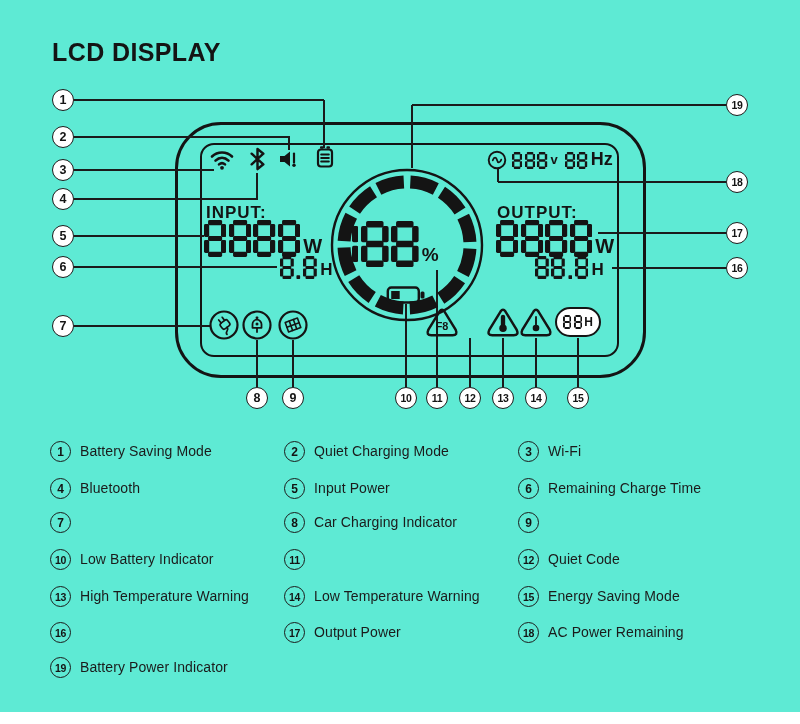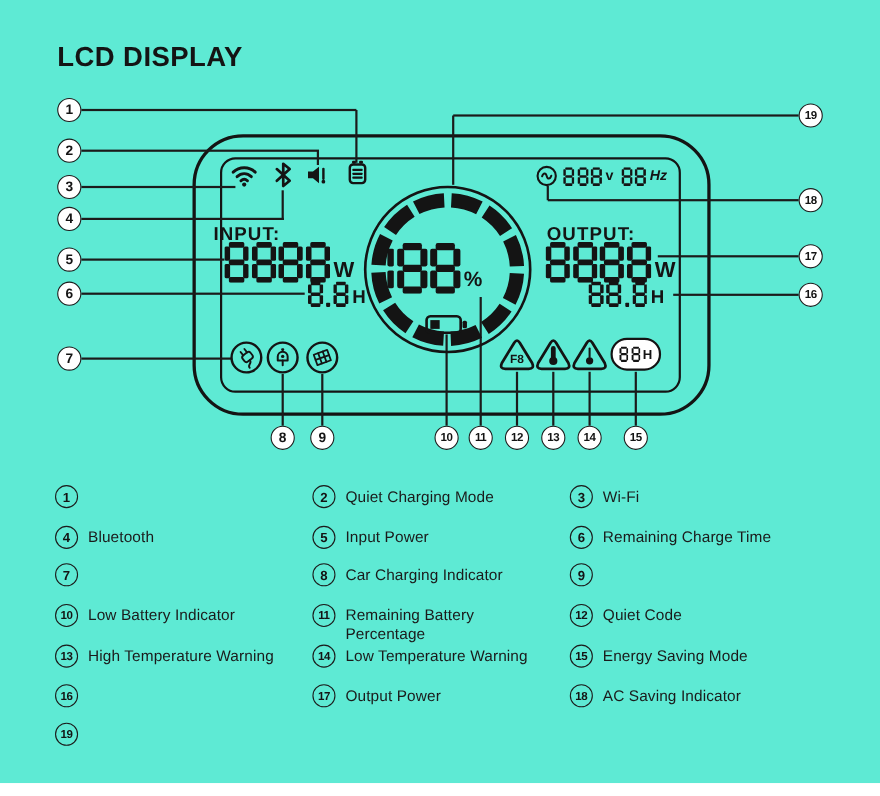--- a/index.html
+++ b/index.html
@@ -155,24 +155,24 @@
           <rect x="11" y="0" width="38" height="14" rx="4"></rect>
           <rect x="46" y="11" width="14" height="35" rx="4"></rect>
           <rect x="46" y="54" width="14" height="35" rx="4"></rect>
           <rect x="11" y="86" width="38" height="14" rx="4"></rect>
           <rect x="0" y="54" width="14" height="35" rx="4"></rect>
           <rect x="0" y="11" width="14" height="35" rx="4"></rect>
           <rect x="11" y="43" width="38" height="14" rx="4"></rect>
         </svg>
       </span>
 
-    <span class="unit" style="font-size:13px;font-style:italic;">Hz</span>
-  </div>
-
-  <div class="io" style="left:194px;top:203px;">INPUT:</div>
+    <span class="unit" style="font-size:18px;">Hz</span>
+  </div>
+
+  <div class="io" style="left:206px;top:203px;">INPUT:</div>
   <div class="num-row" style="left:204px;top:220px;">
     <span class="seg">
         <svg viewBox="0 0 60 100" style="height:37px;width:22.2px">
           <rect x="11" y="0" width="38" height="14" rx="4"></rect>
           <rect x="46" y="11" width="14" height="35" rx="4"></rect>
           <rect x="46" y="54" width="14" height="35" rx="4"></rect>
           <rect x="11" y="86" width="38" height="14" rx="4"></rect>
           <rect x="0" y="54" width="14" height="35" rx="4"></rect>
           <rect x="0" y="11" width="14" height="35" rx="4"></rect>
           <rect x="11" y="43" width="38" height="14" rx="4"></rect>
@@ -378,21 +378,21 @@
       <circle class="stroke" stroke-width="2.2" cx="16" cy="16" r="13.5"></circle>
       <g transform="rotate(-20 16 16)" class="stroke" stroke-width="1.6">
         <rect x="9.5" y="11" width="13" height="10"></rect>
         <line x1="13.8" y1="11" x2="13.8" y2="21"></line>
         <line x1="18.2" y1="11" x2="18.2" y2="21"></line>
         <line x1="9.5" y1="16" x2="22.5" y2="16"></line>
       </g>
     </svg>
   </div>
 
-  <div class="icon" style="left:452px;top:307px;">
+  <div class="icon" style="left:424px;top:307px;">
     <svg width="36" height="31" viewBox="0 0 34 30">
       <path class="stroke" stroke-width="2.4" d="M14.6 4.4 Q17 0.8 19.4 4.4 L30.3 22.2 Q32.6 27.4 27.3 27.4 L6.7 27.4 Q1.4 27.4 3.7 22.2 Z"></path>
       <text x="17" y="22" text-anchor="middle" font-size="10.5" font-weight="700" fill="#141414">F8</text>
     </svg>
   </div>
   <div class="icon" style="left:485px;top:307px;">
     <svg width="36" height="31" viewBox="0 0 34 30">
       <path class="stroke" stroke-width="2.4" d="M14.6 4.4 Q17 0.8 19.4 4.4 L30.3 22.2 Q32.6 27.4 27.3 27.4 L6.7 27.4 Q1.4 27.4 3.7 22.2 Z"></path>
       <line class="stroke" stroke-width="4.2" x1="17" y1="9.5" x2="17" y2="18.5"></line>
       <circle class="fill" cx="17" cy="20.5" r="3.6"></circle>
@@ -444,20 +444,21 @@
   <div class="marker two" style="left:492px;top:387px;">13</div>
   <div class="marker two" style="left:525px;top:387px;">14</div>
   <div class="marker two" style="left:567px;top:387px;">15</div>
   <div class="marker two" style="left:726px;top:257px;">16</div>
   <div class="marker two" style="left:726px;top:222px;">17</div>
   <div class="marker two" style="left:726px;top:171px;">18</div>
   <div class="marker two" style="left:726px;top:94px;">19</div>
 
   <div class="li" style="left:50px;top:441px;width:230px;">
     <span class="num">1</span>
+      <span class="lbl">Battery Saving Mode</span>
     </div>
   <div class="li" style="left:284px;top:441px;width:230px;">
     <span class="num">2</span>
       <span class="lbl">Quiet Charging Mode</span>
     </div>
   <div class="li" style="left:518px;top:441px;width:235px;">
     <span class="num">3</span>
       <span class="lbl">Wi-Fi</span>
     </div>
 
@@ -484,21 +485,20 @@
   <div class="li" style="left:518px;top:512px;width:235px;">
     <span class="num">9</span>
     </div>
 
   <div class="li two" style="left:50px;top:549px;width:230px;">
     <span class="num">10</span>
       <span class="lbl">Low Battery Indicator</span>
     </div>
   <div class="li two wrap" style="left:284px;top:549px;width:200px;">
     <span class="num">11</span>
-      <span class="lbl" style="width:150px;">Remaining Battery Percentage</span>
     </div>
   <div class="li two" style="left:518px;top:549px;width:235px;">
     <span class="num">12</span>
       <span class="lbl">Quiet Code</span>
     </div>
 
   <div class="li two" style="left:50px;top:586px;width:232px;">
     <span class="num">13</span>
       <span class="lbl">High Temperature Warning</span>
     </div>
@@ -513,20 +513,21 @@
 
   <div class="li two" style="left:50px;top:622px;width:232px;">
     <span class="num">16</span>
     </div>
   <div class="li two" style="left:284px;top:622px;width:230px;">
     <span class="num">17</span>
       <span class="lbl">Output Power</span>
     </div>
   <div class="li two" style="left:518px;top:622px;width:235px;">
     <span class="num">18</span>
-      <span class="lbl">AC Saving Indicator</span>
+      <span class="lbl">AC Power Remaining</span>
     </div>
 
   <div class="li two" style="left:50px;top:657px;width:232px;">
     <span class="num">19</span>
+      <span class="lbl">Battery Power Indicator</span>
     </div>
 
 </div>
 
 </body></html>

